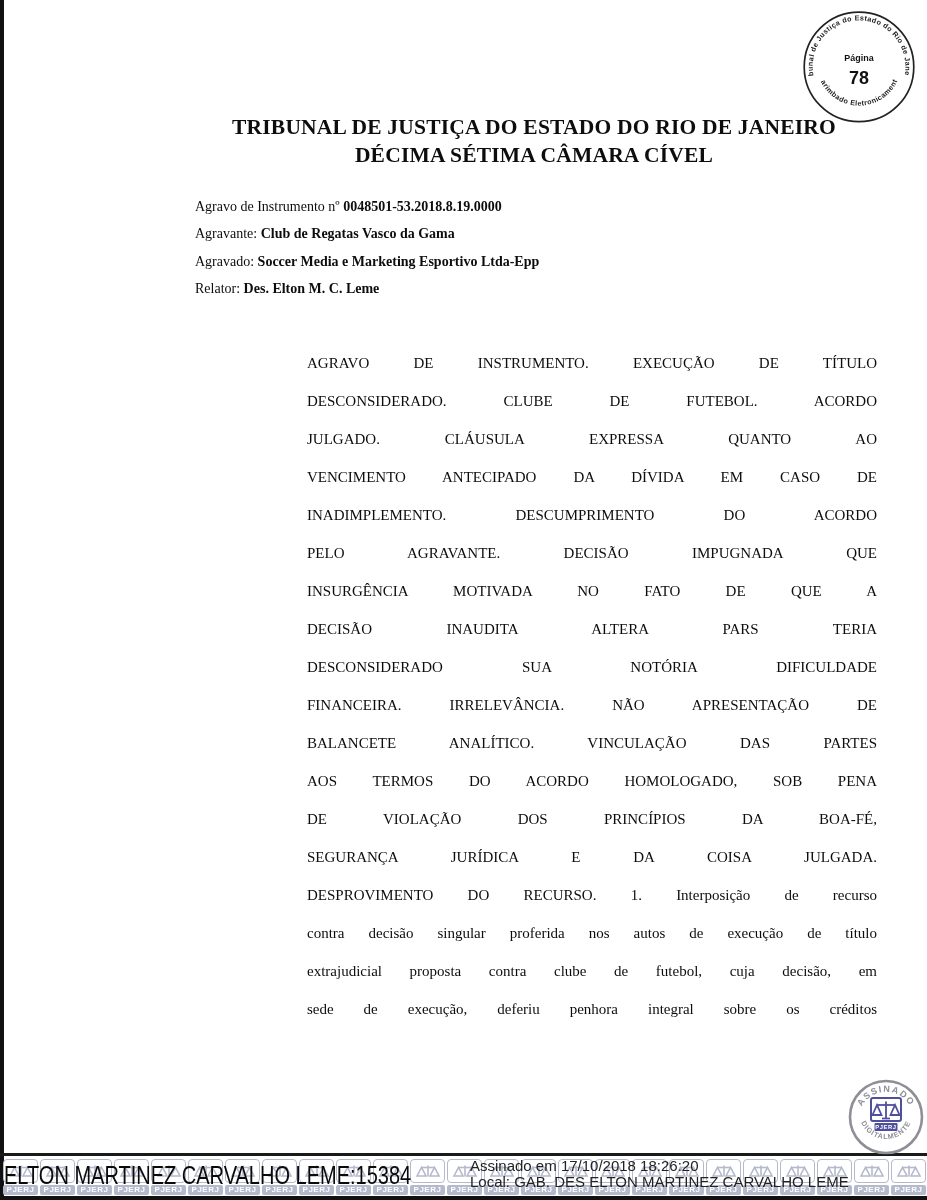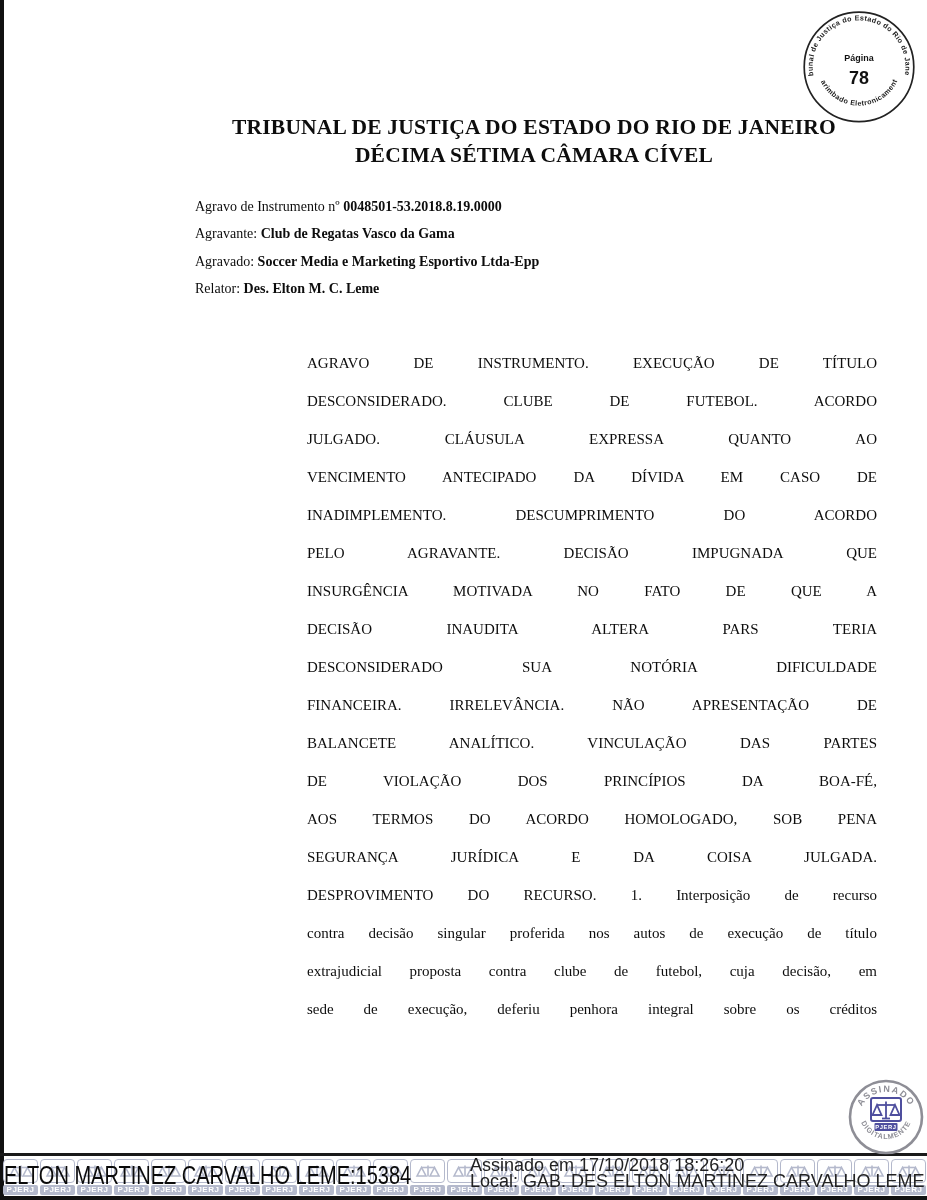--- a/index.html
+++ b/index.html
@@ -44,21 +44,21 @@
     font-family:"Liberation Sans",sans-serif;font-weight:bold;font-size:8px;
     letter-spacing:.5px;text-align:center;height:10px;line-height:10.5px;
   }
   .signer{
     position:absolute;left:4px;top:1161px;z-index:2;
     font-family:"Liberation Sans",sans-serif;font-size:25px;color:#0a0a0a;
     transform:scaleX(.8);transform-origin:left center;white-space:nowrap;
   }
   .sign-info{
     position:absolute;left:470px;top:1158px;z-index:2;
-    font-family:"Liberation Sans",sans-serif;font-size:18px;line-height:15.5px;color:#222;white-space:nowrap;
+    font-family:"Liberation Sans",sans-serif;font-size:15px;line-height:15.5px;color:#222;white-space:nowrap;
   }
   .bottom-rule{position:absolute;left:0;top:1196px;width:927px;height:4px;background:#111;}
 
   
   .bottom-stamp{position:absolute;left:846px;top:1077px;width:80px;height:80px;z-index:3;}
   .bottom-stamp .arc-text{font-family:"Liberation Sans",sans-serif;font-weight:bold;fill:#8e8e96;}
   .bottom-stamp .arc-top-t{font-size:9px;letter-spacing:1.5px;}
   .bottom-stamp .arc-bot-t{font-size:7.2px;letter-spacing:.8px;}
   .bottom-stamp .emblem-label{font-family:"Liberation Sans",sans-serif;font-size:5.8px;font-weight:bold;fill:#fff;letter-spacing:.6px;}
 </style>
@@ -102,22 +102,22 @@
       <div class="bline"><span>DESCONSIDERADO. CLUBE DE FUTEBOL. ACORDO</span></div>
       <div class="bline"><span>JULGADO. CLÁUSULA EXPRESSA QUANTO AO</span></div>
       <div class="bline"><span>VENCIMENTO ANTECIPADO DA DÍVIDA EM CASO DE</span></div>
       <div class="bline"><span>INADIMPLEMENTO. DESCUMPRIMENTO DO ACORDO</span></div>
       <div class="bline"><span>PELO AGRAVANTE. DECISÃO IMPUGNADA QUE</span></div>
       <div class="bline"><span>INSURGÊNCIA MOTIVADA NO FATO DE QUE A</span></div>
       <div class="bline"><span>DECISÃO </span><span class="i">INAUDITA ALTERA PARS</span><span> TERIA</span></div>
       <div class="bline"><span>DESCONSIDERADO SUA NOTÓRIA DIFICULDADE</span></div>
       <div class="bline"><span>FINANCEIRA. IRRELEVÂNCIA. NÃO APRESENTAÇÃO DE</span></div>
       <div class="bline"><span>BALANCETE ANALÍTICO. VINCULAÇÃO DAS PARTES</span></div>
+      <div class="bline"><span>AOS TERMOS DO ACORDO HOMOLOGADO, SOB PENA</span></div>
       <div class="bline"><span>DE VIOLAÇÃO DOS PRINCÍPIOS DA BOA-FÉ,</span></div>
-      <div class="bline"><span>AOS TERMOS DO ACORDO HOMOLOGADO, SOB PENA</span></div>
       <div class="bline"><span>SEGURANÇA JURÍDICA E DA COISA JULGADA.</span></div>
       <div class="bline"><span>DESPROVIMENTO DO RECURSO. 1. Interposição de recurso</span></div>
       <div class="bline"><span>contra decisão singular proferida nos autos de execução de título</span></div>
       <div class="bline"><span>extrajudicial proposta contra clube de futebol, cuja decisão, em</span></div>
       <div class="bline"><span>sede de execução, deferiu penhora integral sobre os créditos</span></div>
     </div>
 
   <div class="h-rule"></div>
   <div class="tiles">
       <div class="tile">

